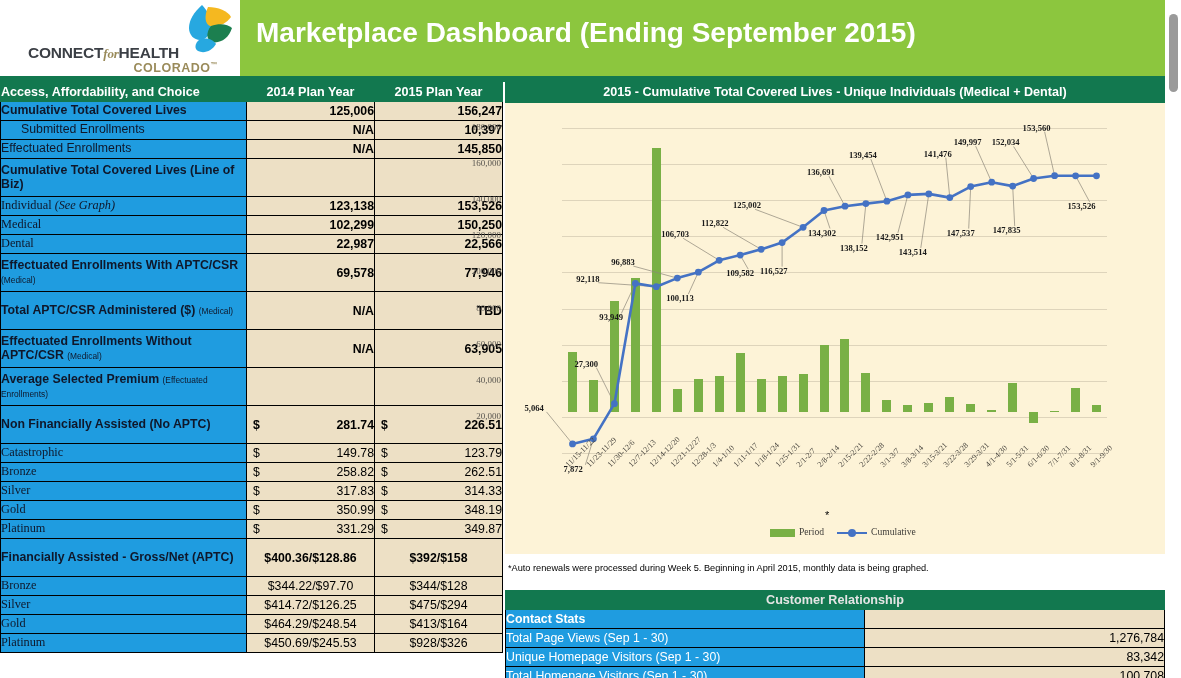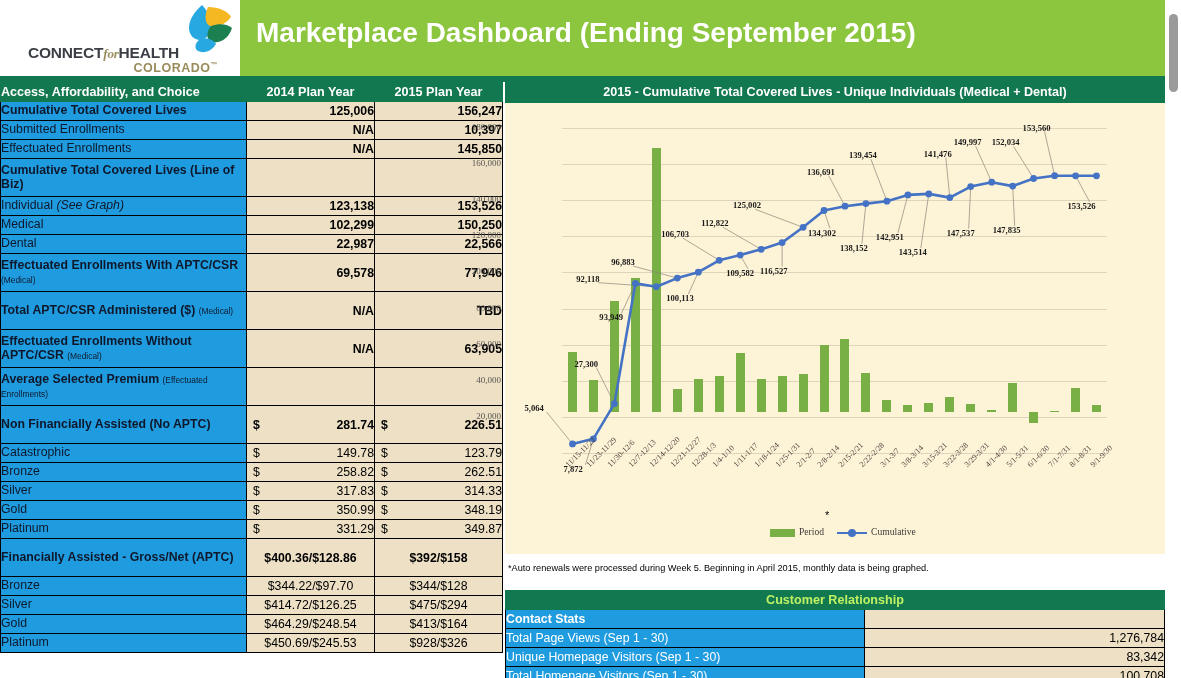--- a/index.html
+++ b/index.html
@@ -51,21 +51,21 @@
     height:19px; border:1px solid #12784f;
   }
   .hdr.left { text-align:left; padding-left:5px; }
   .hdr.ctr { text-align:center; }
   .lbl {
     background:#1f9ce0; color:#0f172a; border:1px solid #000; border-width:1px;
     padding-left:5px; vertical-align:middle; line-height:1.12;
   }
   .lbl.bold { font-weight:bold; }
   .lbl.ind1 { padding-left:22px; }
-  .lbl.ind2 { padding-left:28px; }
+  .lbl.ind2 { padding-left:28px;font-family:Liberation Serif, serif; }
   .lbl.ctrind { text-align:left; padding-left:30px; font-weight:bold; }
   .lbl .sub { font-size:8.4px; font-weight:normal; }
   .lbl .ital { font-style:italic; }
   .val {
     background:#ede0c5; color:#000; border:1px solid #000;
     text-align:right; padding-right:7px; vertical-align:middle;
     width:128px;
   }
   .val.bold { font-weight:bold; }
   .val.ctr { text-align:center; padding-right:0; }
@@ -115,21 +115,21 @@
     font-size:9.2px; color:#000;
   }
 
   
   #cr-table {
     position:absolute; left:505px; top:590px; width:660px;
     border-collapse:collapse; font-size:12.3px;
   }
   #cr-table td { padding:0; }
   .cr-hdr {
-    background:#12784f; color:#bef264; font-weight:bold; font-size:12.6px;
+    background:#12784f; color:#e5e5e5; font-weight:bold; font-size:12.6px;
     height:19px; text-align:center; border:1px solid #12784f;
   }
   .cr-lbl { background:#1f9ce0; color:#fff; border:1px solid #000; padding-left:5px; height:19px; }
   .cr-lbl.bold { font-weight:bold; }
   .cr-lbl.ind { padding-left:22px; }
   .cr-val { background:#ede0c5; border:1px solid #000; text-align:right; padding-right:7px; width:300px; }
 </style>
 </head>
 <body>
 
@@ -167,21 +167,21 @@
       <th class="hdr ctr">2015 Plan Year</th>
     </tr>
   </thead>
   <tbody id="left-tbody">
       <tr>
         <td class="lbl bold" style="height: 19px;"><span>Cumulative Total Covered Lives</span></td>
         <td class="val bold"><span>125,006</span></td>
         <td class="val bold"><span>156,247</span></td>
       </tr>
       <tr>
-        <td class="lbl ind1" style="height: 19px;"><span>Submitted Enrollments</span></td>
+        <td class="lbl ind1" style="height: 19px; padding-left: 20px;"><span>Submitted Enrollments</span></td>
         <td class="val bold"><span>N/A</span></td>
         <td class="val bold"><span>10,397</span></td>
       </tr>
       <tr>
         <td class="lbl ind1" style="height: 19px;"><span>Effectuated Enrollments</span></td>
         <td class="val bold"><span>N/A</span></td>
         <td class="val bold"><span>145,850</span></td>
       </tr>
       <tr>
         <td class="lbl bold" style="height: 38px;"><span>Cumulative Total Covered Lives (Line of Biz)</span></td>

